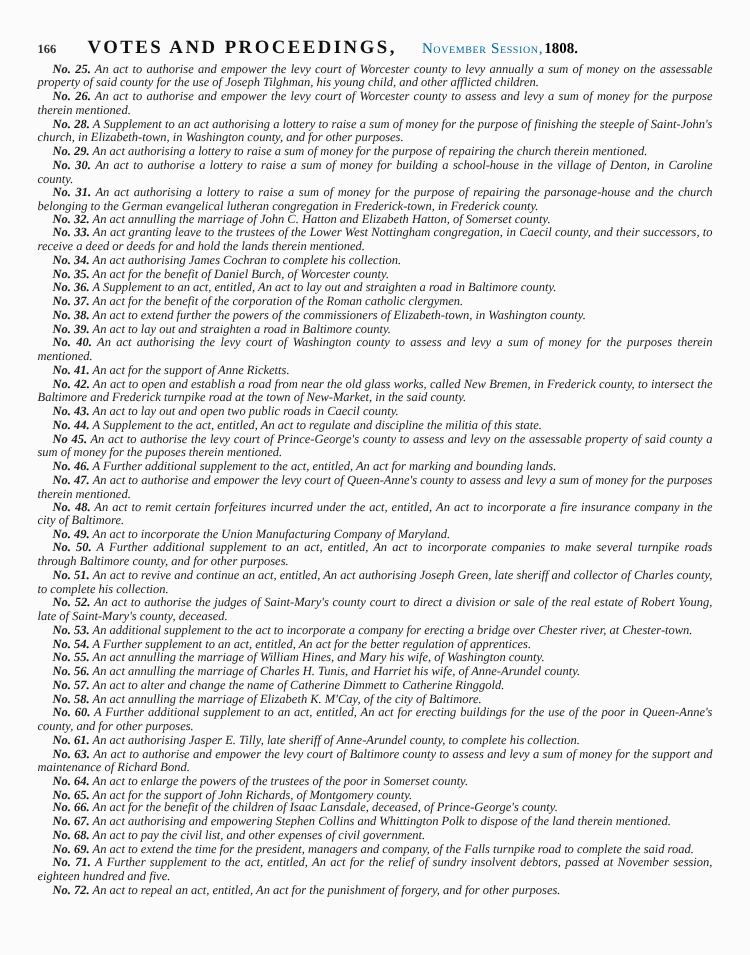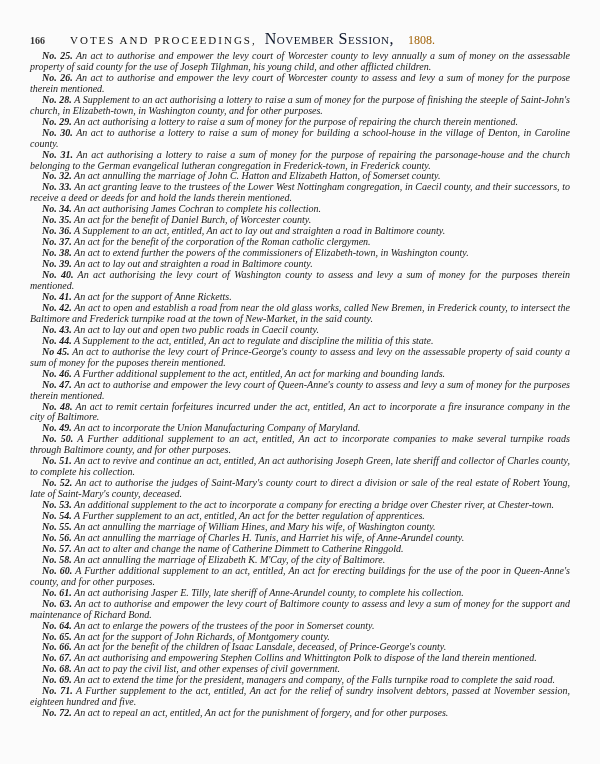--- a/index.html
+++ b/index.html
@@ -43,36 +43,37 @@
       align-items: baseline;
       white-space: nowrap;
     }
     .page-number {
       font-size: 10px;
       font-weight: bold;
       width: 40px;
       color: #333;
     }
     .running-title {
-      font-size: 11px;
-      font-weight: normal;
+      font-size: 15px;
+      font-weight: bold;
       letter-spacing: 2px;
       color: #111;
     }
     .session {
-      font-size: 16px;
+      font-size: 12px;
       font-variant: small-caps;
-      margin-left: 8px;
+      margin-left: 20px;
       letter-spacing: 0.5px;
-      color: #0f172a;
+      color: #0369a1;
     }
     .year {
       font-size: 12px;
-      margin-left: 14px;
-      color: #a16207;
+      margin-left: 1px;
+      color: #000000;
+      font-weight: bold;
     }
     .content {
       position: absolute;
       top: 51px;
       left: 30px;
       width: 540px;
       font-size: 10px;
       line-height: 10.95px;
       text-align: justify;
       font-style: italic;

